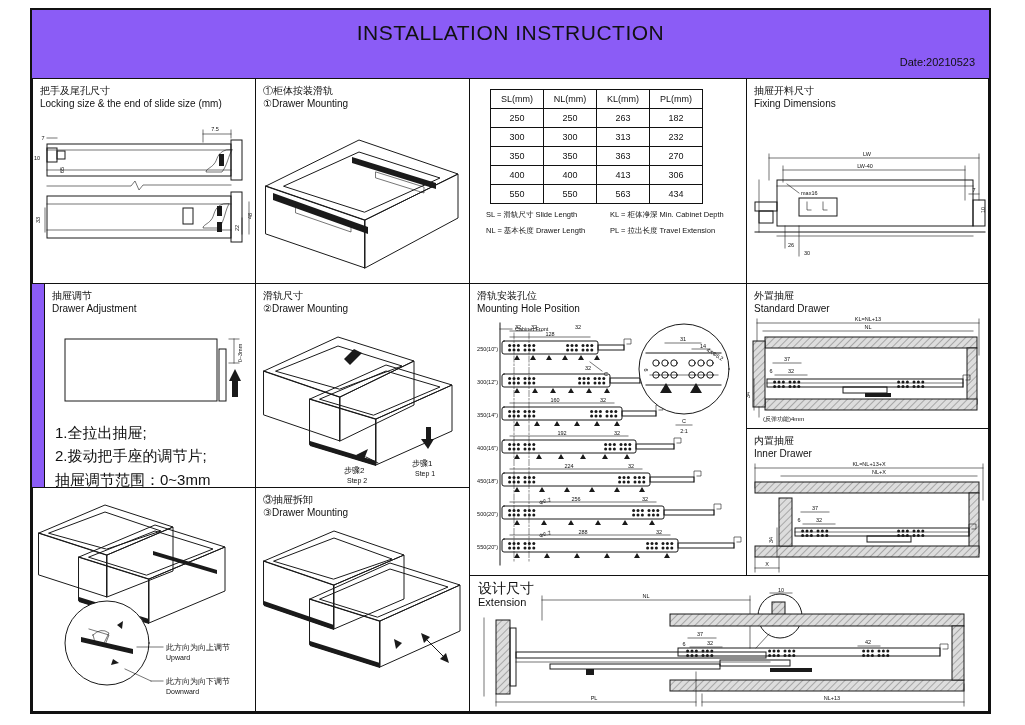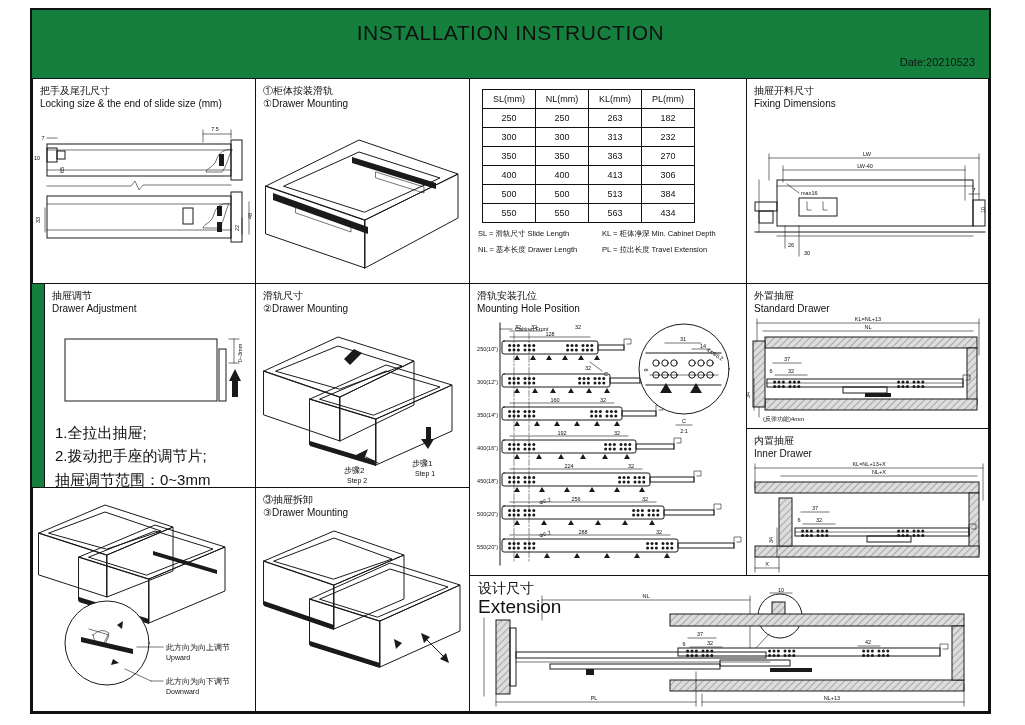--- a/index.html
+++ b/index.html
@@ -1,19 +1,19 @@
 <!DOCTYPE html>
 <html><head>
 <meta charset="utf-8">
 <style>
   html,body{margin:0;padding:0}
   body{width:1025px;height:725px;background:#fff;position:relative;color:#111;
        font-family:"Liberation Sans",sans-serif}
   .sheet{position:absolute;left:30px;top:8px;width:961px;height:706px;
-         border:2px solid #111;box-sizing:border-box;background:#15803d}
+         border:2px solid #111;box-sizing:border-box;background:#8b5cf6}
   .doc-title{position:absolute;top:11px;left:0;width:100%;text-align:center;
              font-size:21px;letter-spacing:.5px}
   .doc-date{position:absolute;top:46px;right:14px;font-size:11px;font-weight:400}
   .panel{position:absolute;border:1px solid #111;box-sizing:border-box;background:#fff;overflow:hidden}
   .pt{padding:5px 0 0 7px;font-size:10px;line-height:1.3}
   svg{display:block}
   svg line,svg rect,svg path,svg polygon,svg polyline,svg circle,svg ellipse{
       stroke:#1a1a1a;fill:none;stroke-width:1;stroke-linecap:square}
   svg .fill{fill:#1a1a1a;stroke:none}
   svg .wh{fill:#fff}
@@ -24,28 +24,28 @@
   svg .pln{stroke:#8a8a8a;stroke-width:1.3}
   svg .hatch{fill:url(#hat);stroke:#1a1a1a}
   svg text{fill:#111;stroke:none;font-family:"Liberation Sans",sans-serif}
   .dim{font-size:5.5px;text-anchor:middle}
   .lbl{font-size:5.5px}
   .rlbl{font-size:5.5px;text-anchor:end}
   .zh8{font-size:8px}.en7{font-size:7px}
   .notes{padding:4px 0 0 10px}
   .nzh{font-size:15px;line-height:1.55}
   .nen{font-size:7px;line-height:1.4}
-  table.szt{border-collapse:collapse;margin:10px 0 0 12px}
+  table.szt{border-collapse:collapse;margin:10px 0 0 20px}
   .szt th,.szt td{border:1px solid #111;font-size:9px;font-weight:400;text-align:center;
                   width:52px;height:18px;padding:0}
-  .legend{margin:6px 0 0 8px;font-size:7.5px;display:flex;white-space:nowrap}
+  .legend{margin:6px 0 0 16px;font-size:7.5px;display:flex;white-space:nowrap}
   .legend .l1{width:124px}
   .ext-title{position:absolute;left:8px;top:4px;line-height:1.15}
   .ext-title .zh{font-size:14px}
-  .ext-title .en{font-size:19px}
+  .ext-title .en{font-size:11px}
 </style>
 </head>
 <body>
 
 <div class="sheet">
 
   <div class="doc-title">INSTALLATION INSTRUCTION</div>
   <div class="doc-date">Date:20210523</div>
 
   <div class="panel" style="left:0;top:68px;width:224px;height:206px">
@@ -130,26 +130,20 @@
             <td>350</td>
             <td>350</td>
             <td>363</td>
             <td>270</td>
           </tr>
       <tr>
             <td>400</td>
             <td>400</td>
             <td>413</td>
             <td>306</td>
-          </tr>
-      <tr>
-            <td>500</td>
-            <td>500</td>
-            <td>513</td>
-            <td>384</td>
           </tr>
       <tr>
             <td>550</td>
             <td>550</td>
             <td>563</td>
             <td>434</td>
           </tr>
     </tbody>
       </table>
     <div class="legend">

